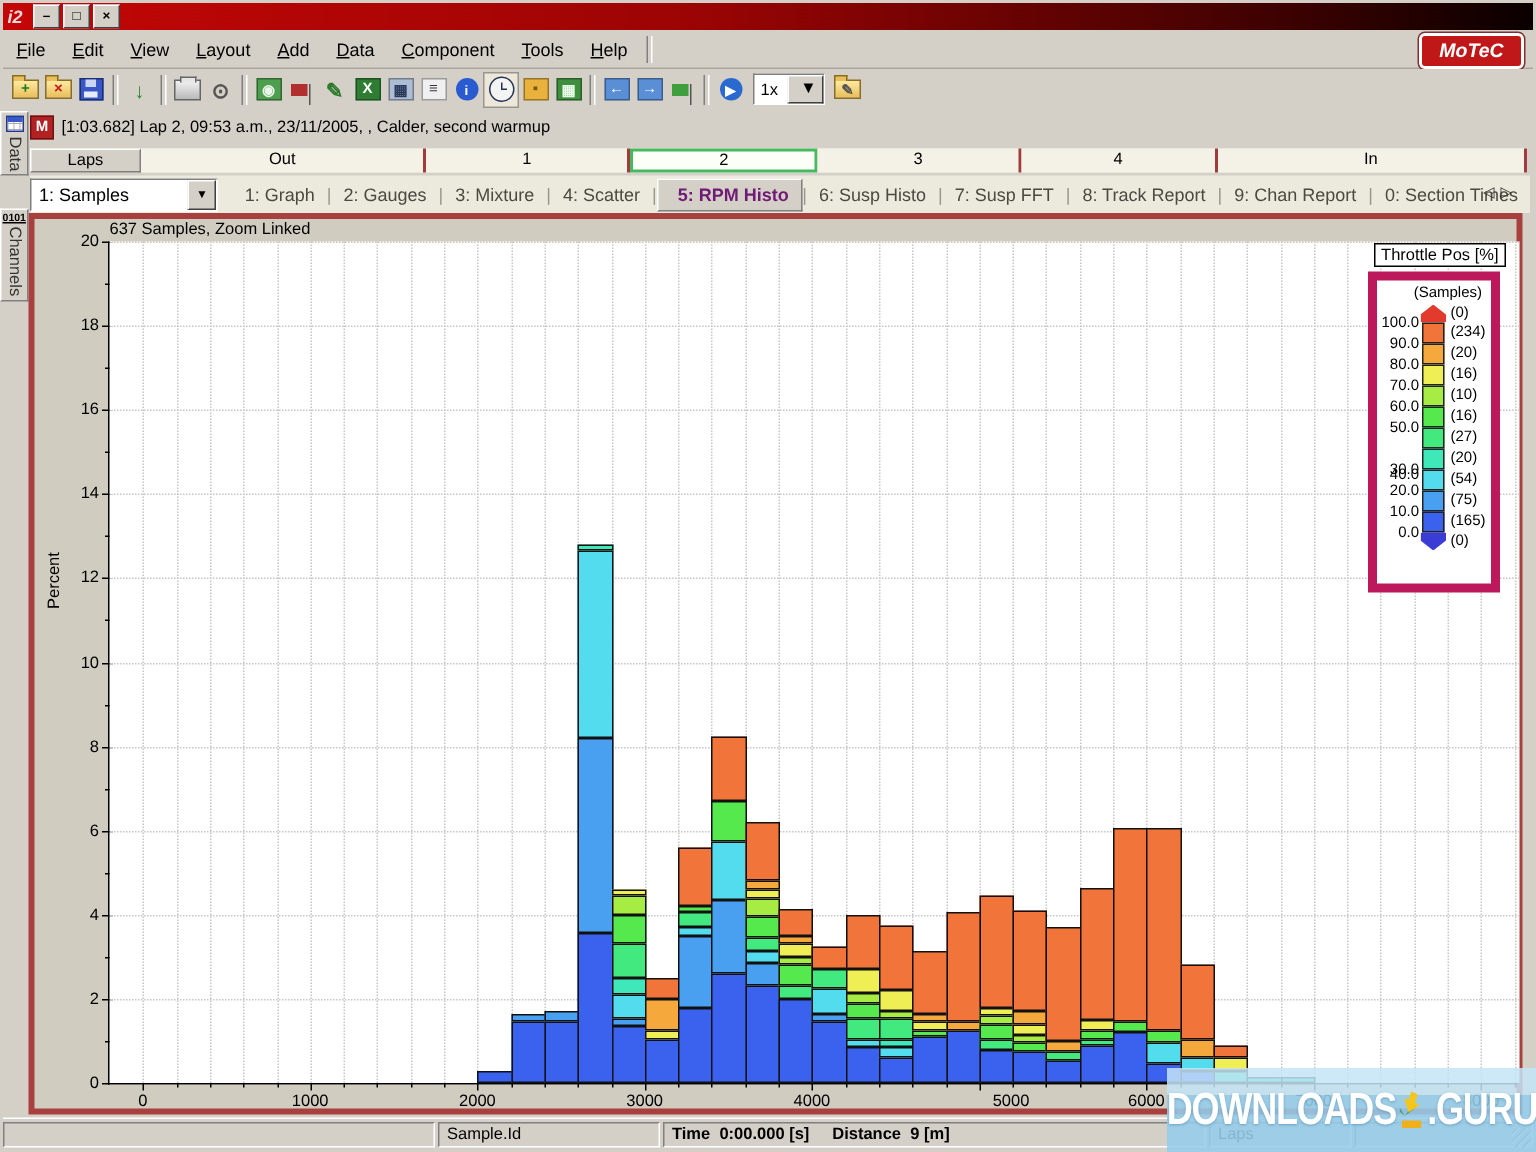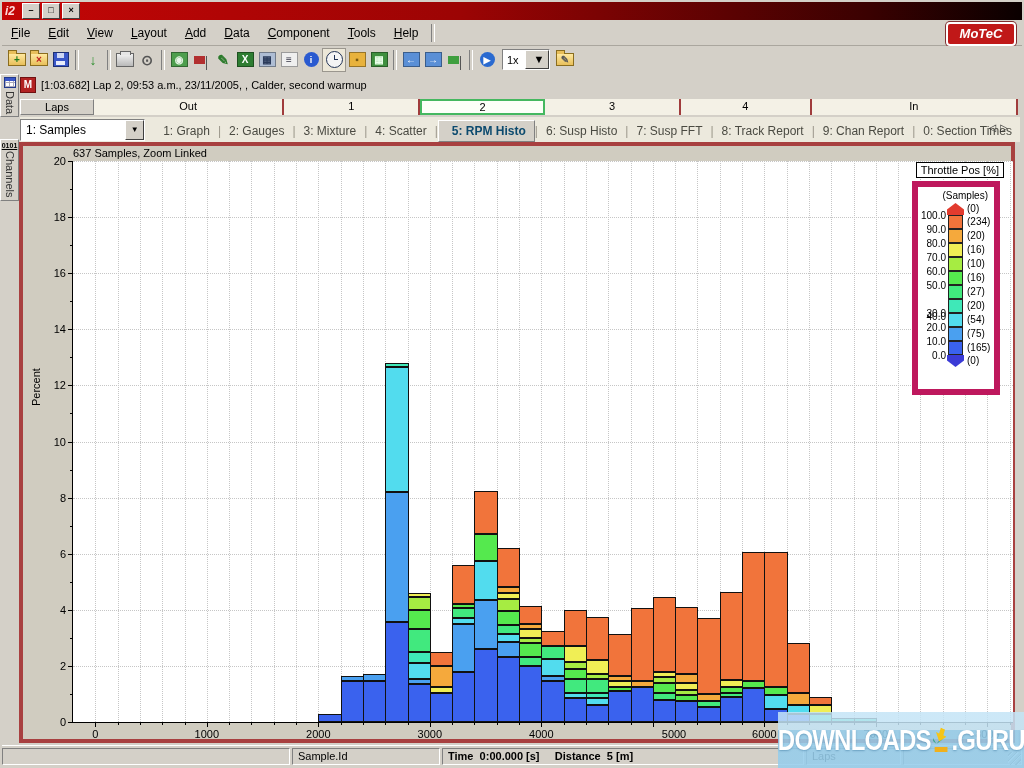--- a/index.html
+++ b/index.html
@@ -47,21 +47,21 @@
   #lapsbar{left:20px;top:99px;width:998px;height:16px;display:flex;background:#ece9dd;}
   #laps-label{width:74px;background:#d4d0c8;border:1px solid;border-color:#fff #808080 #808080 #fff;font-size:11px;text-align:center;line-height:14px;box-sizing:border-box;}
   .lap-seg{border-right:2px solid #a03c3c;font-size:11px;text-align:center;line-height:15px;background:#f4f1e6;box-sizing:border-box;color:#000;}
   .lap-seg.selected{background:#fcfff8;border:2px solid #45b860;line-height:12px;}
   
   #tabsbar{left:20px;top:117px;width:1000px;height:25px;background:#ece9dd;display:flex;align-items:center;}
   #layout-select{width:124px;height:20px;background:#fff;border:1px solid;border-color:#808080 #fff #fff #808080;display:flex;align-items:center;margin-right:10px;}
   #layout-select span.val{flex:1;font-size:12px;padding-left:5px;}
   #layout-drop{width:17px;height:18px;background:#d4d0c8;border:1px solid;border-color:#fff #404040 #404040 #fff;font-size:8px;text-align:center;line-height:17px;}
   .tab{font-size:12px;color:#4a4a42;padding:3px 8px;white-space:nowrap;}
-  .tab.active{font-weight:bold;color:#0c4a6e;background:#d4d0c8;border:1px solid;border-color:#fff #808080 #808080 #fff;padding-left:13px;}
+  .tab.active{font-weight:bold;color:#701a75;background:#d4d0c8;border:1px solid;border-color:#fff #808080 #808080 #fff;padding-left:13px;}
   .tab-sep{color:#9a968a;font-size:12px;}
   #tab-nav{position:absolute;right:8px;top:5px;font-size:10px;color:#333;letter-spacing:4px;}
   
   #sidebar{left:0;top:74px;width:18px;height:668px;background:#d4d0c8;}
   .side-tab{width:17px;background:#d4d0c8;border:1px solid;border-color:#fff #808080 #808080 #fff;margin-bottom:22px;padding:2px 0;display:flex;flex-direction:column;align-items:center;}
   .side-icon-table{width:12px;height:11px;background:#fff;border:1px solid #223a8c;box-sizing:border-box;background-image:linear-gradient(#3a57c8 3px,transparent 3px),linear-gradient(90deg,#aab 1px,transparent 1px),linear-gradient(#aab 1px,transparent 1px);background-size:100% 100%,4px 4px,4px 4px;margin-bottom:3px;}
   .side-icon-0101{font-size:7px;font-weight:bold;text-decoration:underline;margin-bottom:2px;}
   .side-label{writing-mode:vertical-rl;font-size:11px;color:#333;}
   
   #chart{left:19px;top:142px;width:996px;height:601px;background:#d0ccc0;border:4px solid #a84040;box-sizing:border-box;position:absolute;}
@@ -517,21 +517,21 @@
     </div>
 </div>
 
 <div id="statusbar" class="abs">
   <div class="status-cell" style="width:288px"></div>
   <div class="status-cell" style="width:148px">Sample.Id</div>
   <div class="status-cell" style="width:362px;font-weight:bold">
     <span>Time</span>&nbsp;
     <span>0:00.000 [s]</span>&nbsp;&nbsp;&nbsp;&nbsp;
     <span>Distance</span>&nbsp;
-    <span>5 [m]</span>
+    <span>9 [m]</span>
   </div>
   <div class="status-cell" style="width:95px">Laps</div>
   <div class="status-cell" style="flex:1"></div>
 </div>
 <div id="grip" class="abs"></div>
 
 <div id="watermark" class="abs">
   <div id="wm-text">
     <span>DOWNLOADS</span>
     <span id="wm-icon">

